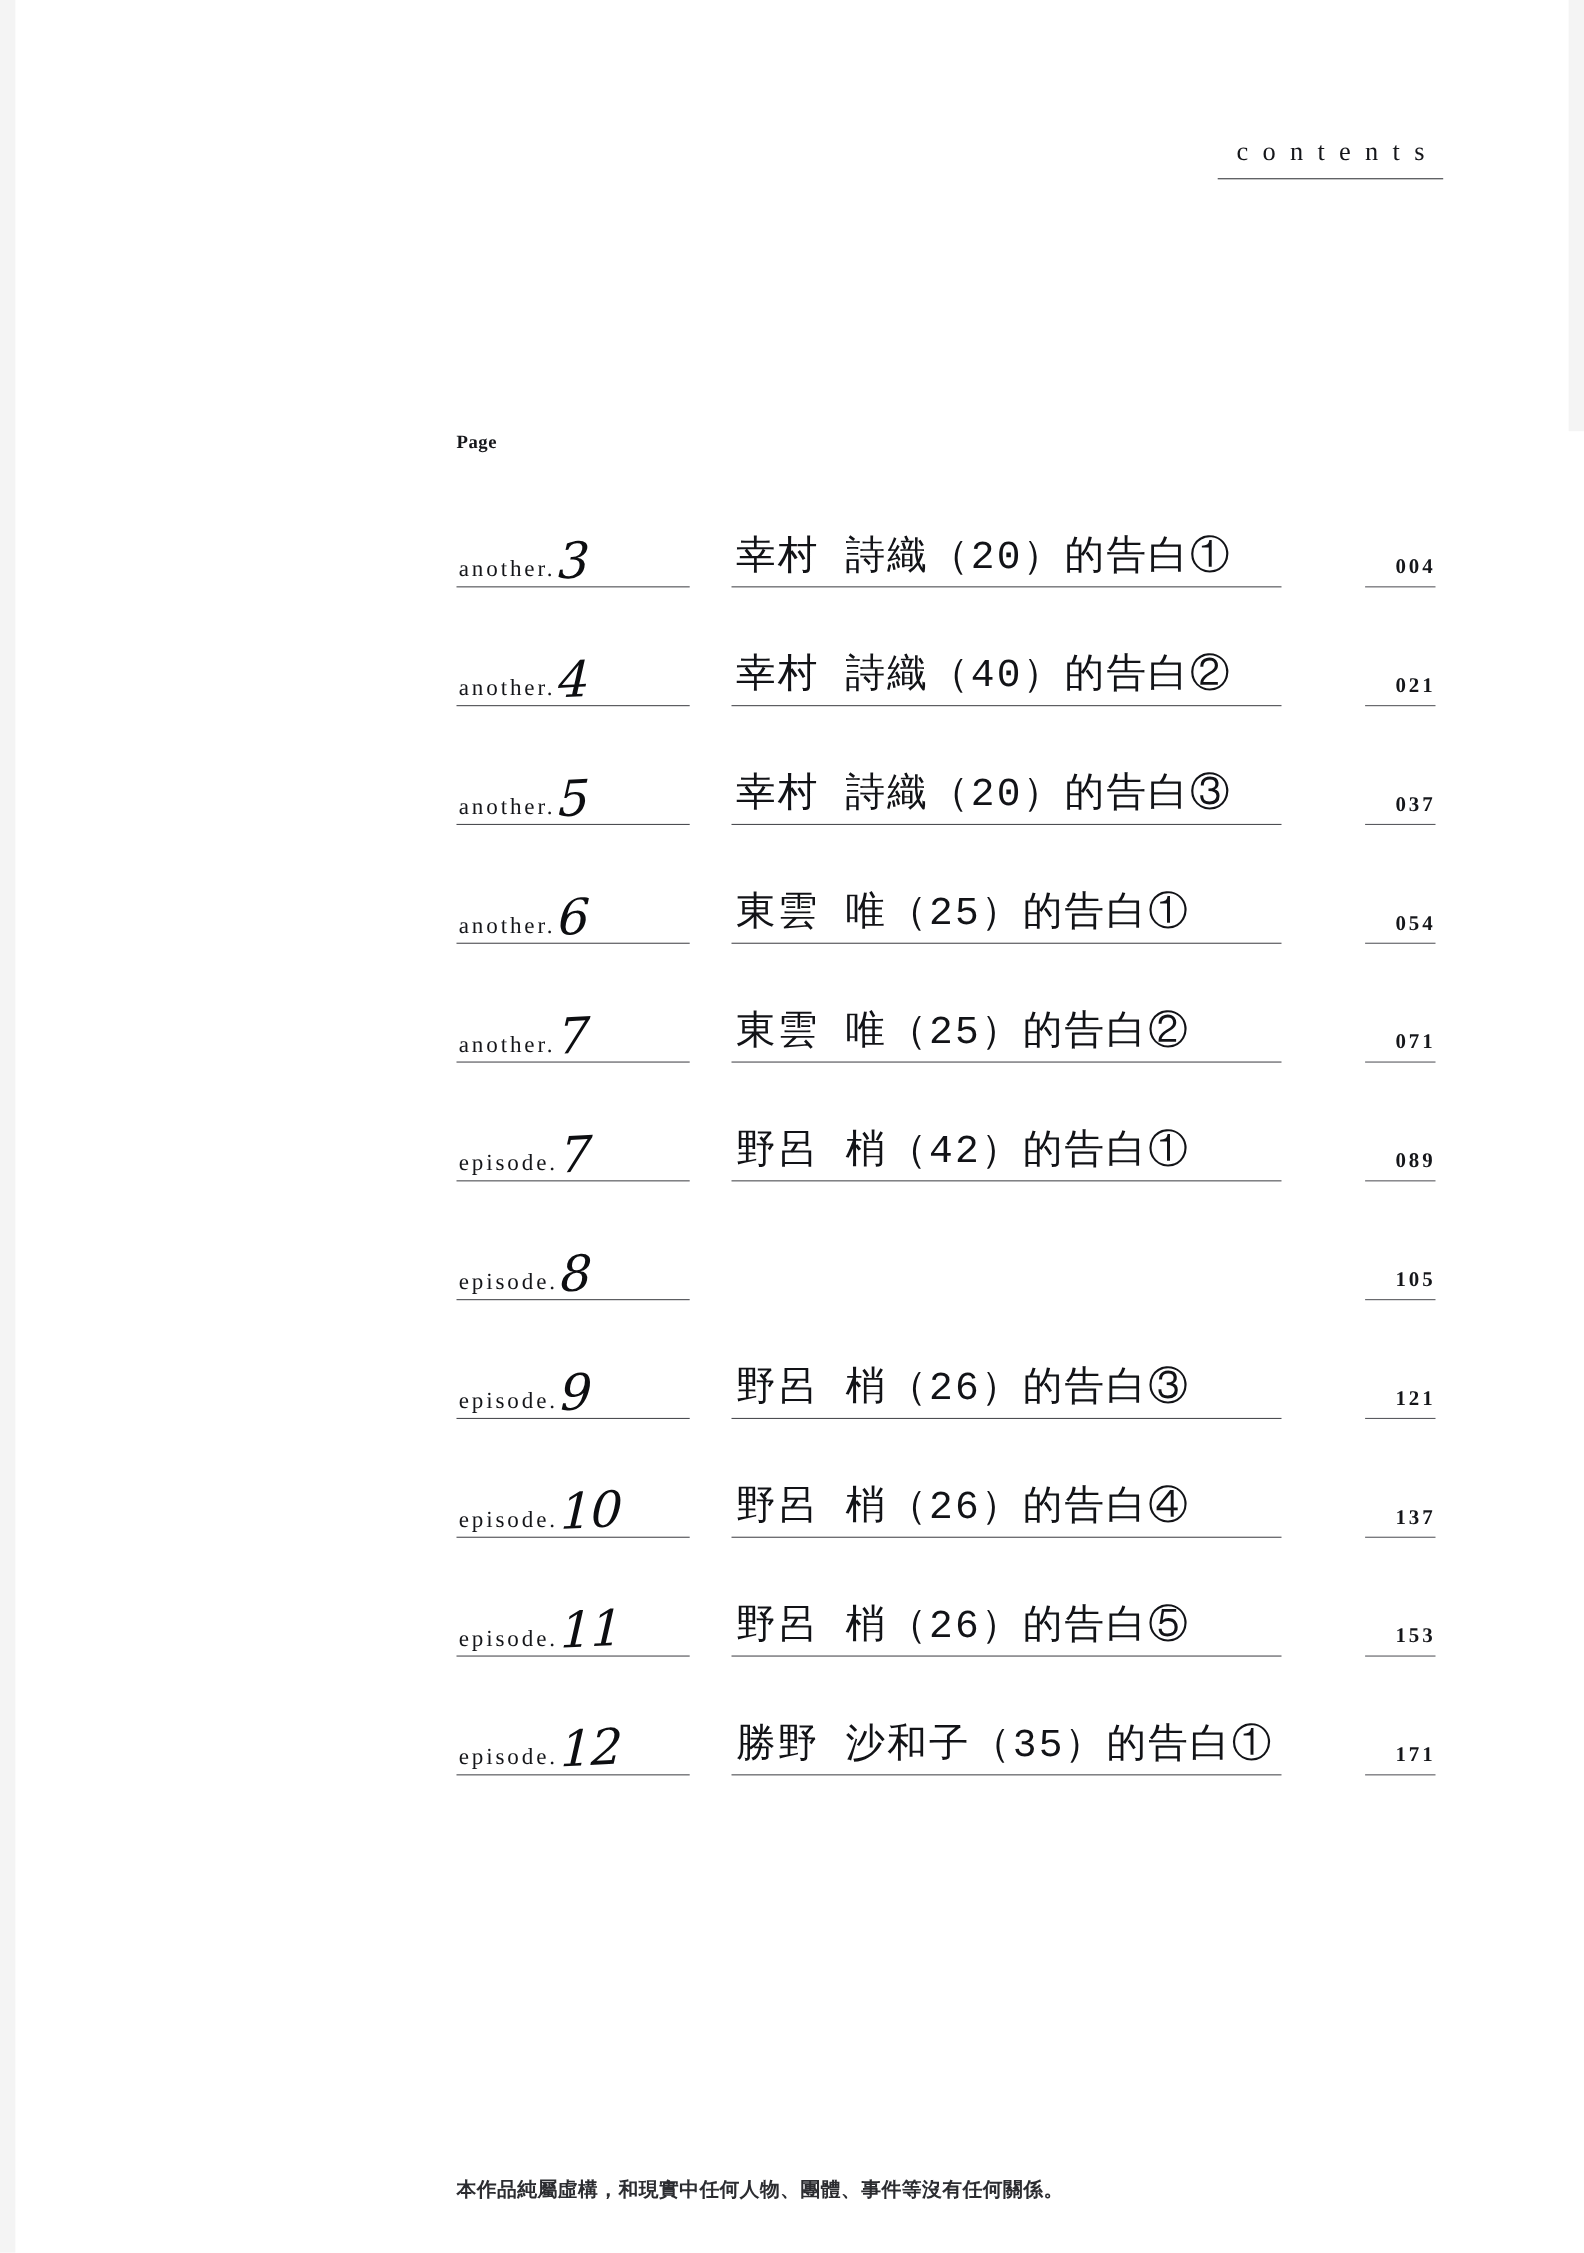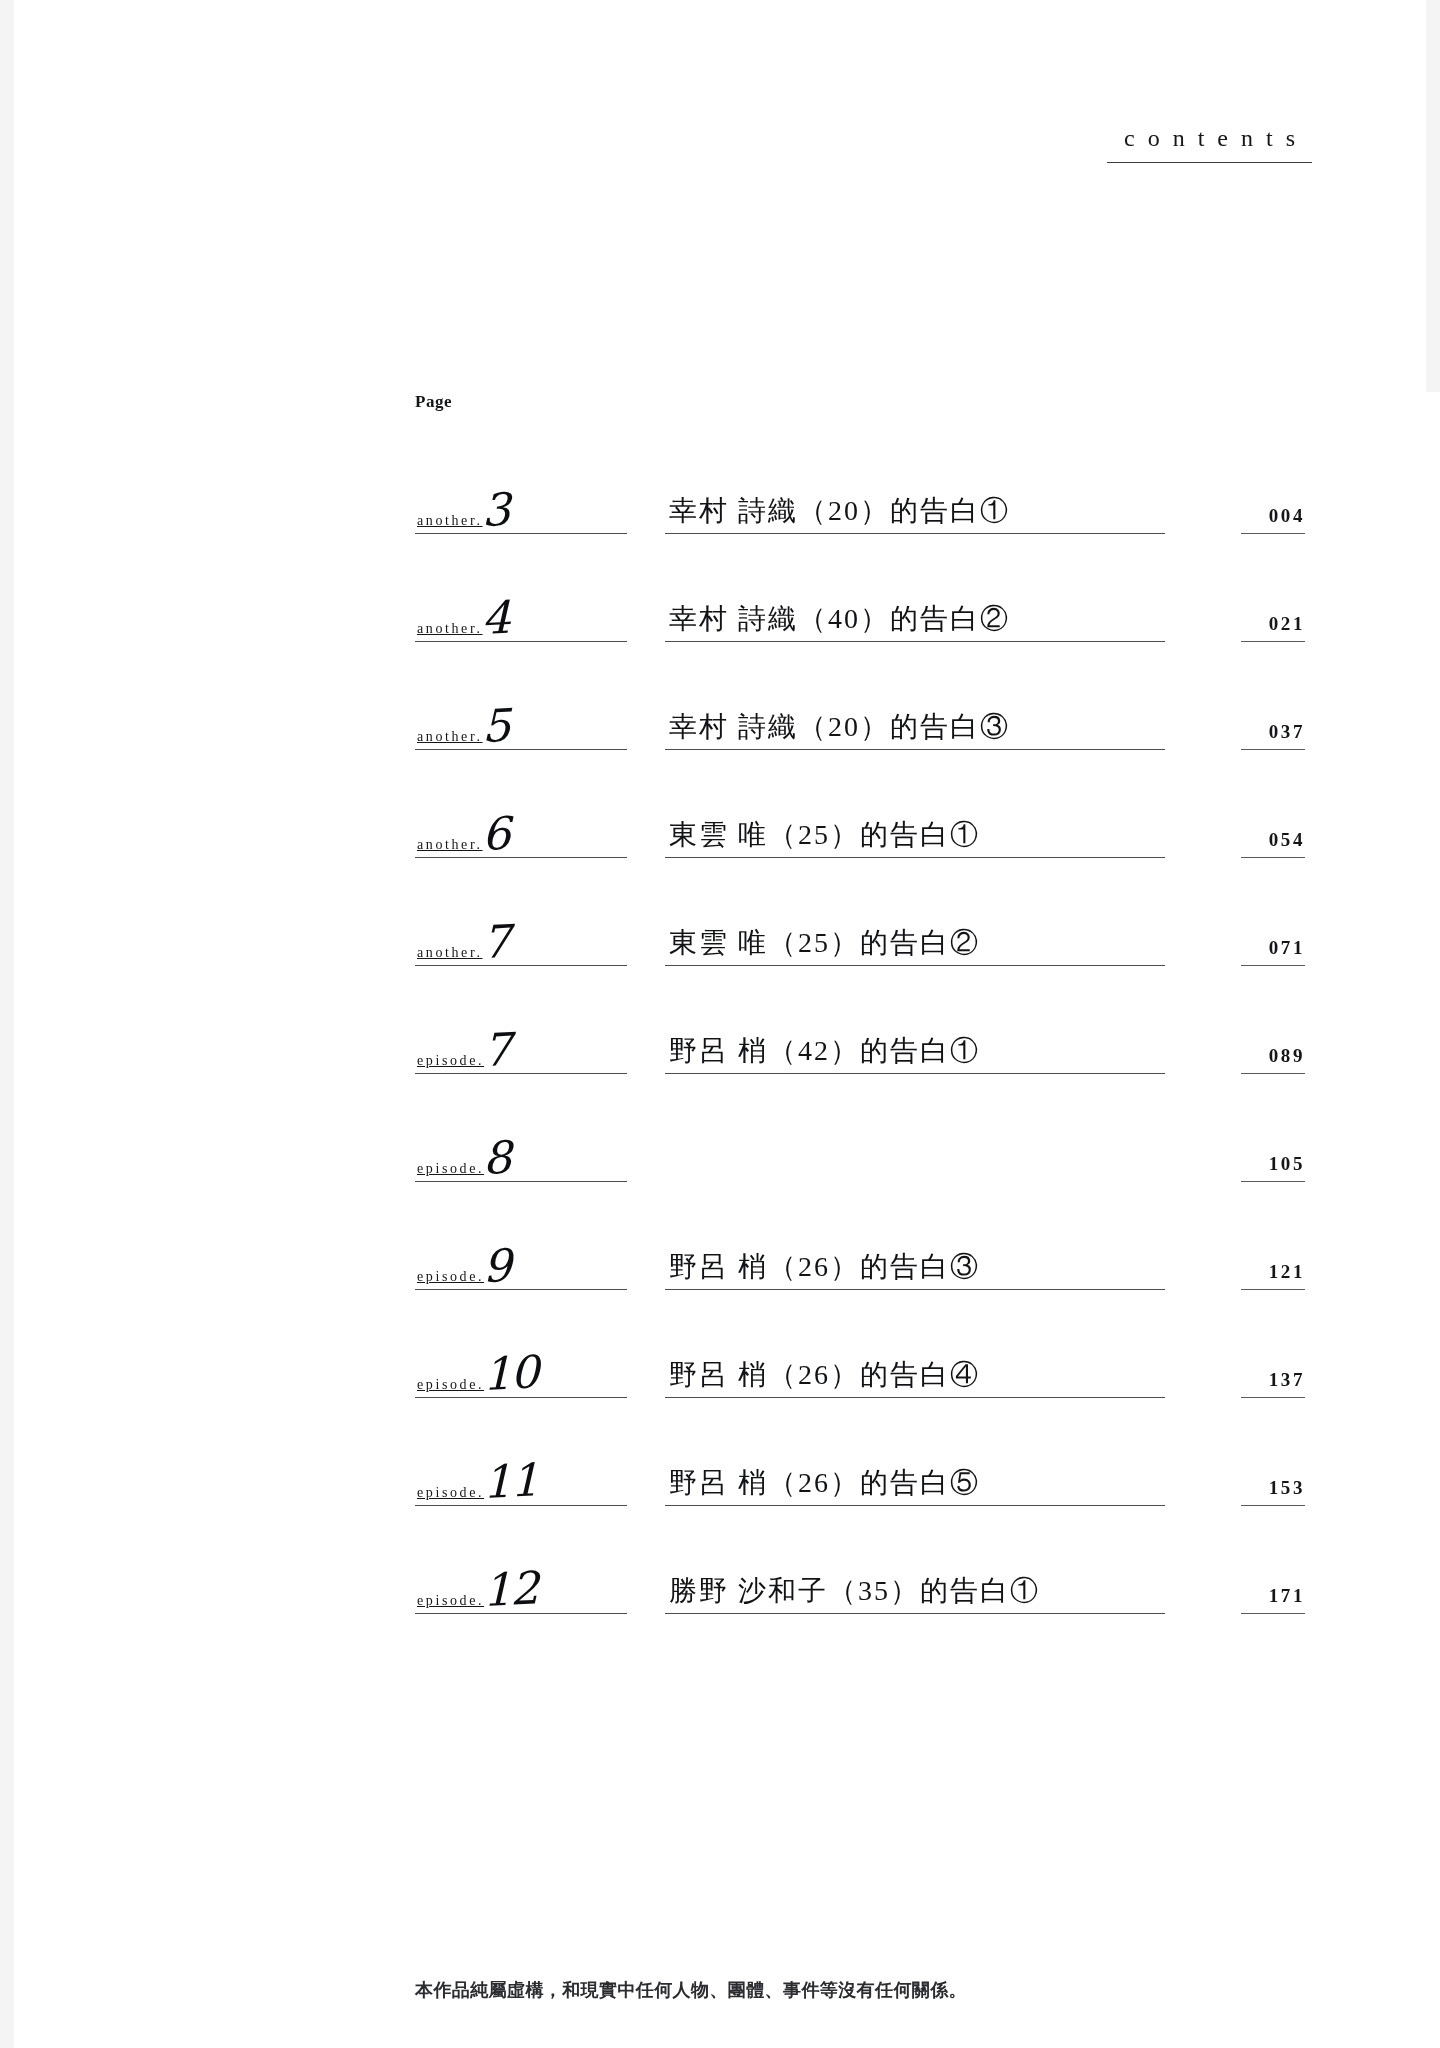--- a/index.html
+++ b/index.html
@@ -105,26 +105,25 @@
   .num-inner {
     position: absolute;
     left: 2px;
     bottom: 3px;
     white-space: nowrap;
     display: flex;
     align-items: flex-end;
   }
   .num-word {
     font-family: "Liberation Serif", "DejaVu Serif", serif;
-    font-size: 14px;
+    font-size: 21px;
     letter-spacing: 2.6px;
     color: #15161a;
     line-height: 1;
     padding-bottom: 2px;
-    text-decoration: underline;
   }
   .num-digit {
     font-family: "DejaVu Serif", "Liberation Serif", serif;
     font-size: 45px;
     font-style: italic;
     font-weight: 400;
     color: #0d0e11;
     line-height: 0.82;
     margin-left: 2px;
     transform: skewX(-5deg) rotate(-3deg);
@@ -138,22 +137,22 @@
     left: 250px;
     right: 140px;
     bottom: 0;
     height: 60px;
     border-bottom: 1.6px solid #4c4d52;
   }
   .title-text {
     position: absolute;
     left: 4px;
     bottom: 6px;
-    font-family: Liberation Serif, serif;
-    font-size: 28px;
+    font-family: Liberation Mono, monospace;
+    font-size: 36px;
     letter-spacing: 2px;
     color: #121317;
     white-space: nowrap;
     line-height: 1.1;
   }
 
   
   .cell-page {
     position: absolute;
     right: 0;

